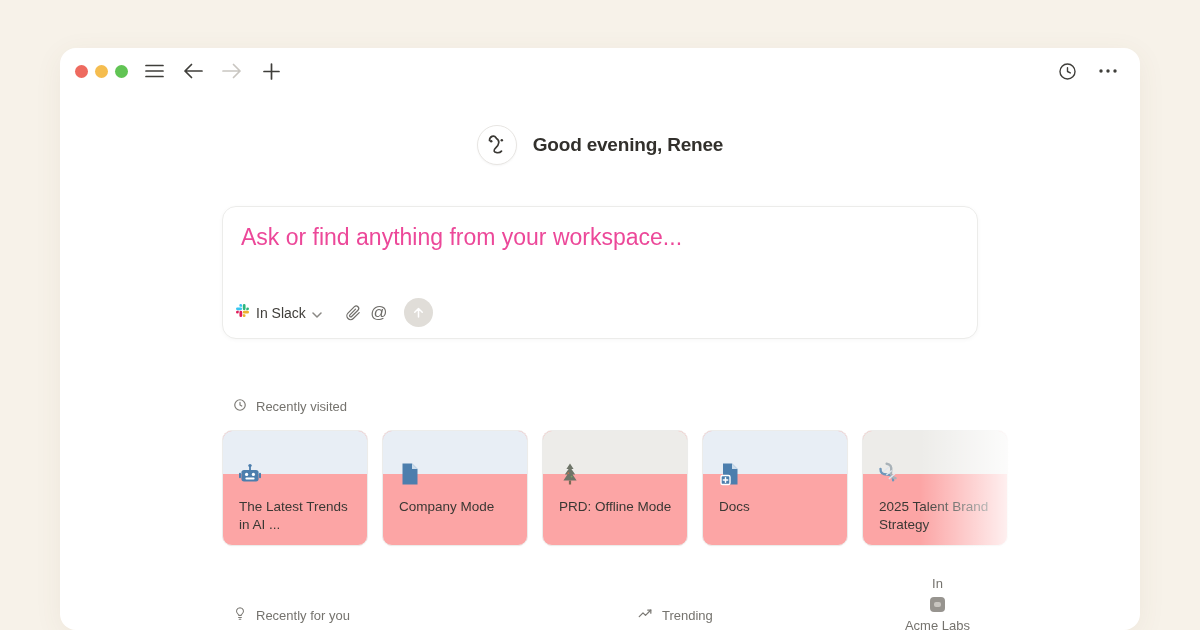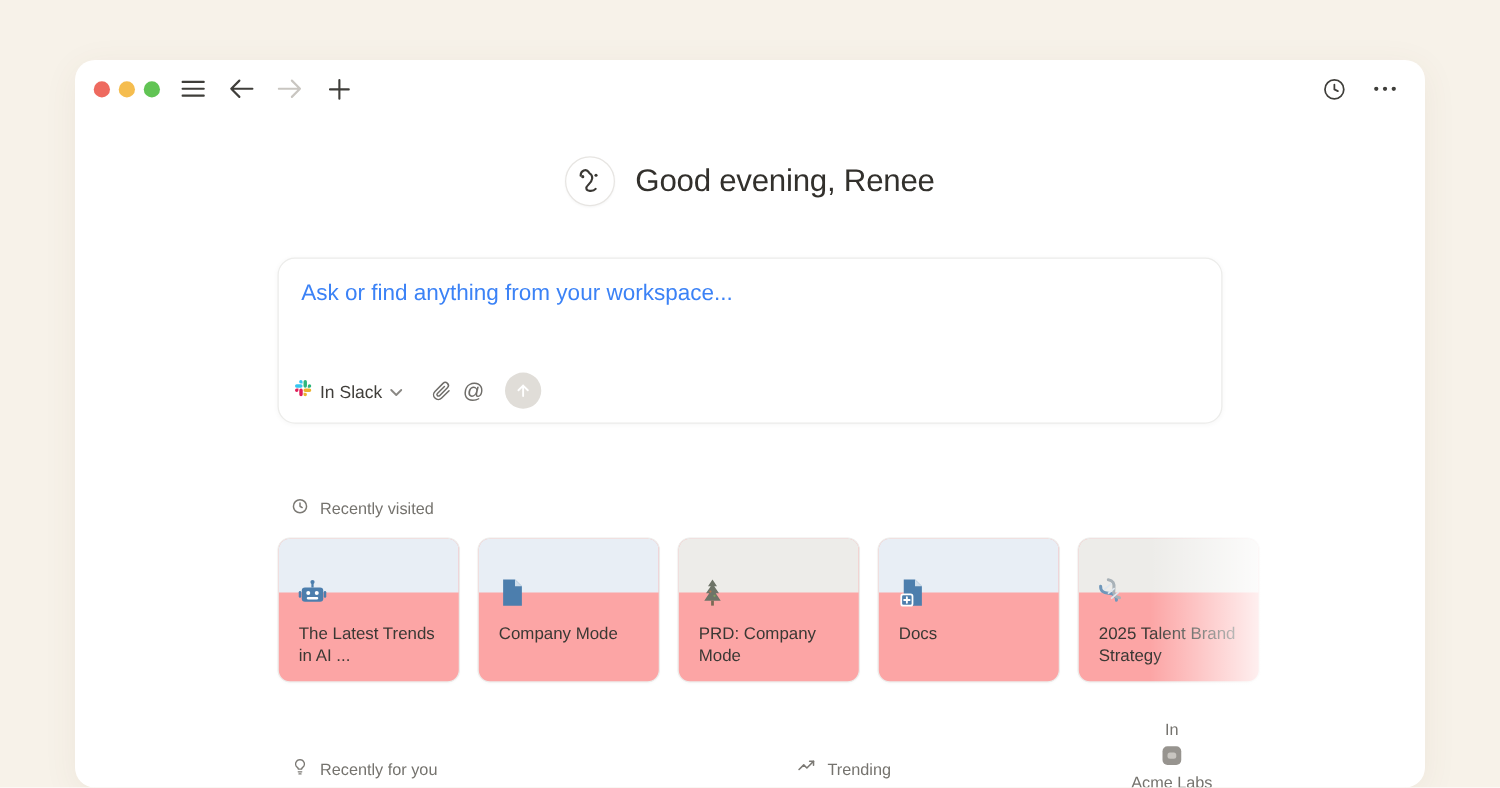--- a/index.html
+++ b/index.html
@@ -36,29 +36,29 @@
   .greeting {
     position:absolute; top:77px; left:0; right:0; height:40px;
     display:flex; align-items:center; justify-content:center; gap:16px;
   }
   .face-badge {
     width:40px; height:40px; border-radius:50%;
     background:#fff; border:1px solid #e7e5e2;
     box-shadow:0 1px 2px rgba(0,0,0,.04);
     display:flex; align-items:center; justify-content:center;
   }
-  .greeting-title { font-size:25px; font-weight:400; color:#32302c; letter-spacing:-.2px; }
+  .greeting-title { font-size:19px; font-weight:700; color:#32302c; letter-spacing:-.2px; }
 
   
   .composer {
     position:absolute; left:162px; top:158px; width:756px; height:133px;
     background:#fff; border:1px solid #ececea; border-radius:14px;
     box-shadow:0 1px 4px rgba(0,0,0,.035);
   }
-  .composer-input { padding:17px 18px; font-size:18px; color:#3b82f6; cursor:text; }
+  .composer-input { padding:17px 18px; font-size:23px; color:#ec4899; cursor:text; }
   .composer-bottom {
     position:absolute; left:12px; right:12px; bottom:11px;
     display:flex; align-items:center; justify-content:space-between;
   }
   .mode-pill {
     display:flex; align-items:center; background:#f3f2f0;
     border-radius:8px; padding:2px; height:29px;
   }
   .mode-selected {
     display:flex; align-items:center; height:25px;
@@ -272,21 +272,21 @@
     <div class="card">
       <div class="card-band band-gray"></div>
       <span class="card-icon">
         <svg width="24" height="24" viewBox="0 0 24 24">
           <path d="M12 1.5l3.6 5.4h-2.2l3.8 5.6h-2.6l4 6H5.4l4-6H6.8l3.8-5.6H8.4z" fill="#6e7468"></path>
           <rect x="10.9" y="18.5" width="2.2" height="4" fill="#7a6a55"></rect>
           <circle cx="10.3" cy="11.2" r="0.9" fill="#b9744f"></circle>
           <circle cx="13.6" cy="14.6" r="0.9" fill="#7fa05e"></circle>
         </svg>
       </span>
-      <div class="card-title">PRD: Company Mode</div>
+      <div class="card-title">PRD: Offline Mode</div>
     </div>
 
     <div class="card">
       <div class="card-band band-blue"></div>
       <span class="card-icon">
         <svg width="24" height="24" viewBox="0 0 24 24">
           <path d="M5 1.5h9l5.5 5.5v15.5H5z" fill="#4c7ead"></path>
           <path d="M14 1.5l5.5 5.5H14z" fill="#cfdeec"></path>
           <rect x="3" y="13.5" width="9" height="9" rx="1.6" fill="#4c7ead" stroke="#fff" stroke-width="1.4"></rect>
           <path d="M7.5 15.8v4.4M5.3 18h4.4" stroke="#fff" stroke-width="1.5" stroke-linecap="round"></path>

